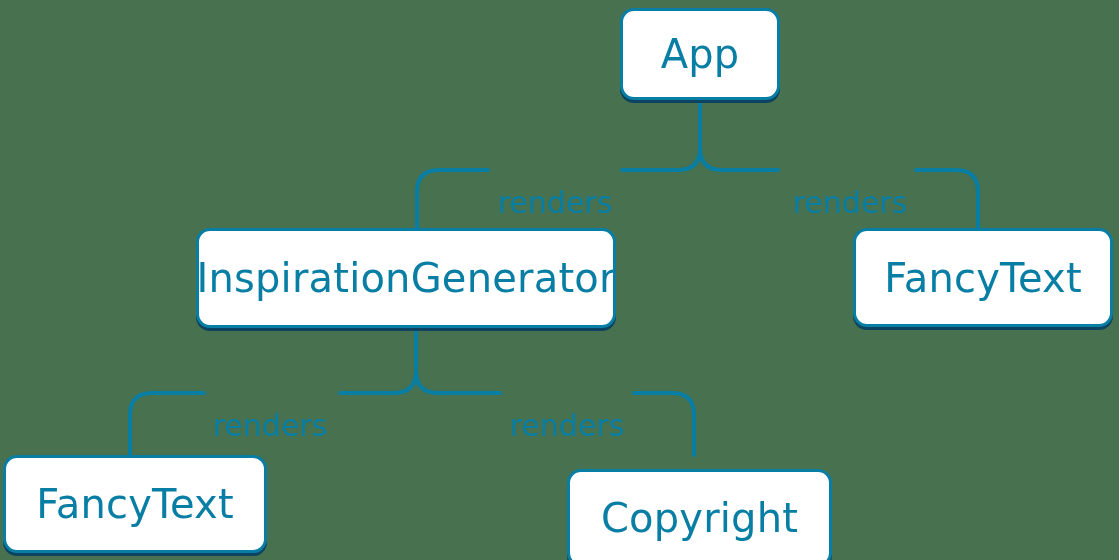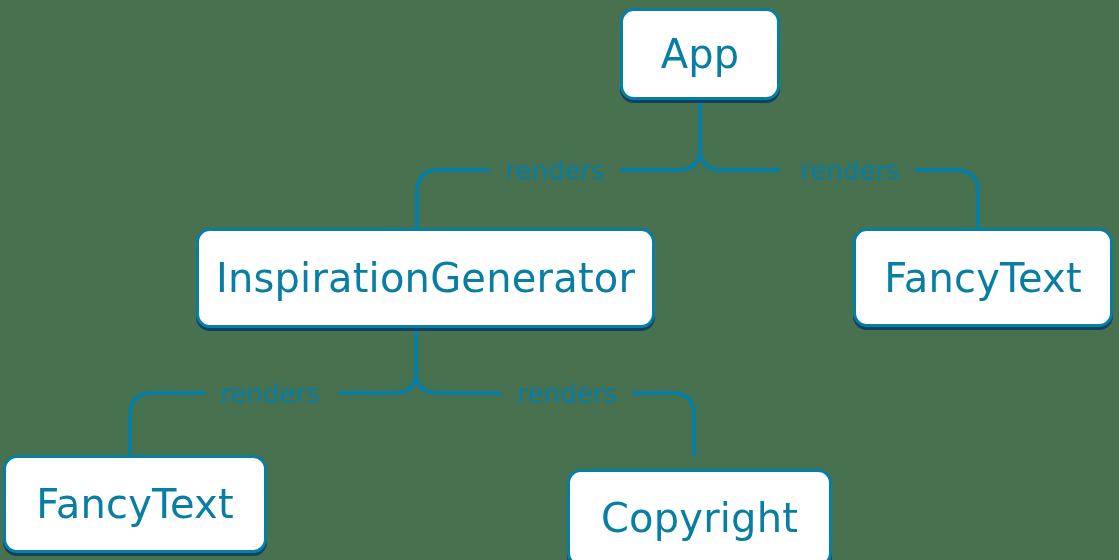--- a/index.html
+++ b/index.html
@@ -31,23 +31,24 @@
     font-size: 40px;
     font-weight: 500;
     letter-spacing: 0.2px;
     white-space: nowrap;
   }
   .node--wide .node-label { font-size: 40px; }
   .edge-label {
     position: absolute;
     transform: translate(-50%, -50%);
     color: var(--edge-label, #087ea4);
-    font-size: 26px;
+    font-size: 30px;
     font-weight: 500;
     white-space: nowrap;
+    margin-top: 31px;
   }
 </style>
 </head>
 <body>
 
 <div class="canvas">
 
   <svg class="edges" width="1119" height="560" viewBox="0 0 1119 560">
 
     <path class="edge" d="M700 100 L700 148"></path>
@@ -60,21 +61,21 @@
     <path class="edge" d="M416 371 Q416 393 394 393 L340 393"></path>
     <path class="edge" d="M204 393 L152 393 Q130 393 130 415 L130 455"></path>
     <path class="edge" d="M416 371 Q416 393 438 393 L500 393"></path>
     <path class="edge" d="M634 393 L672 393 Q694 393 694 415 L694 455"></path>
   </svg>
 
   <div class="node" style="left:620px; top:8px; width:160px; height:92px;">
     <span class="node-label">App</span>
   </div>
 
-  <div class="node node--wide" style="left:196px; top:228px; width:459px; height:100px;">
+  <div class="node node--wide" style="left:196px; top:228px; width:420px; height:100px;">
     <span class="node-label">InspirationGenerator</span>
   </div>
 
   <div class="node" style="left:853px; top:228px; width:260px; height:99px;">
     <span class="node-label">FancyText</span>
   </div>
 
   <div class="node" style="left:3px; top:455px; width:264px; height:98px;">
     <span class="node-label">FancyText</span>
   </div>

